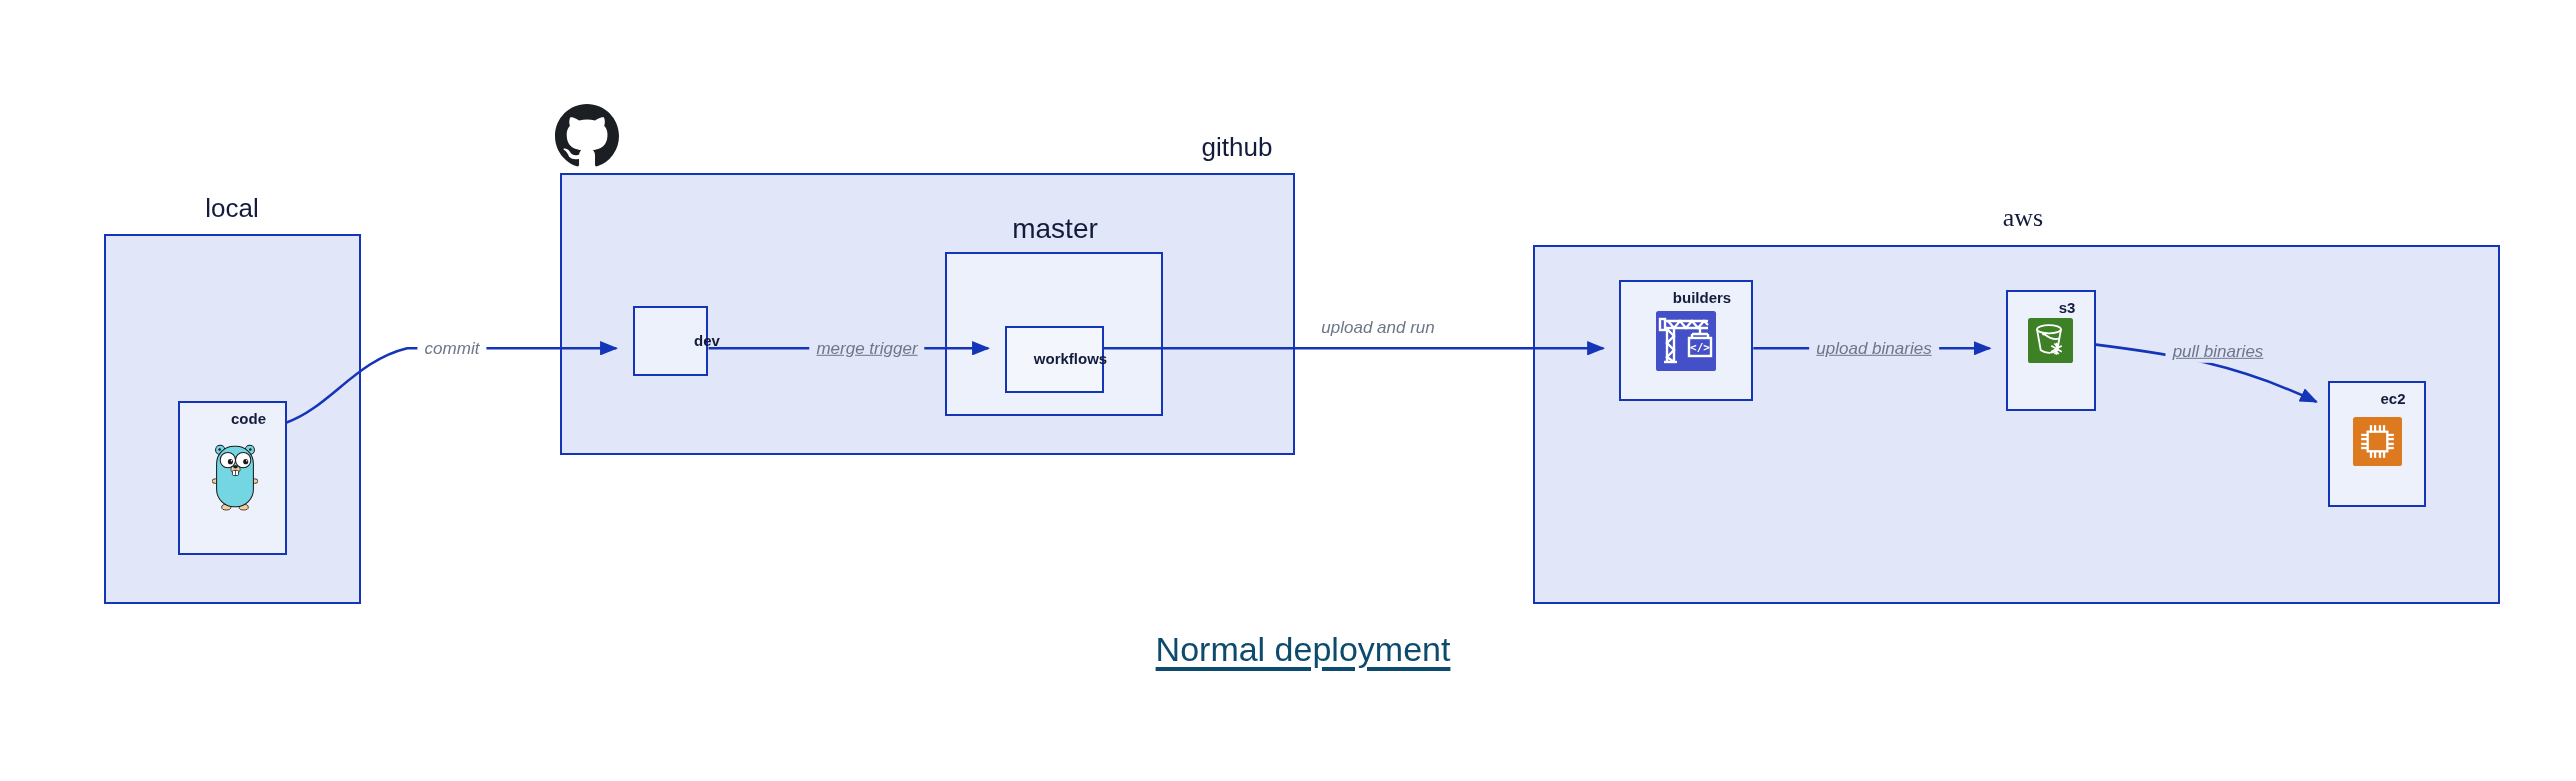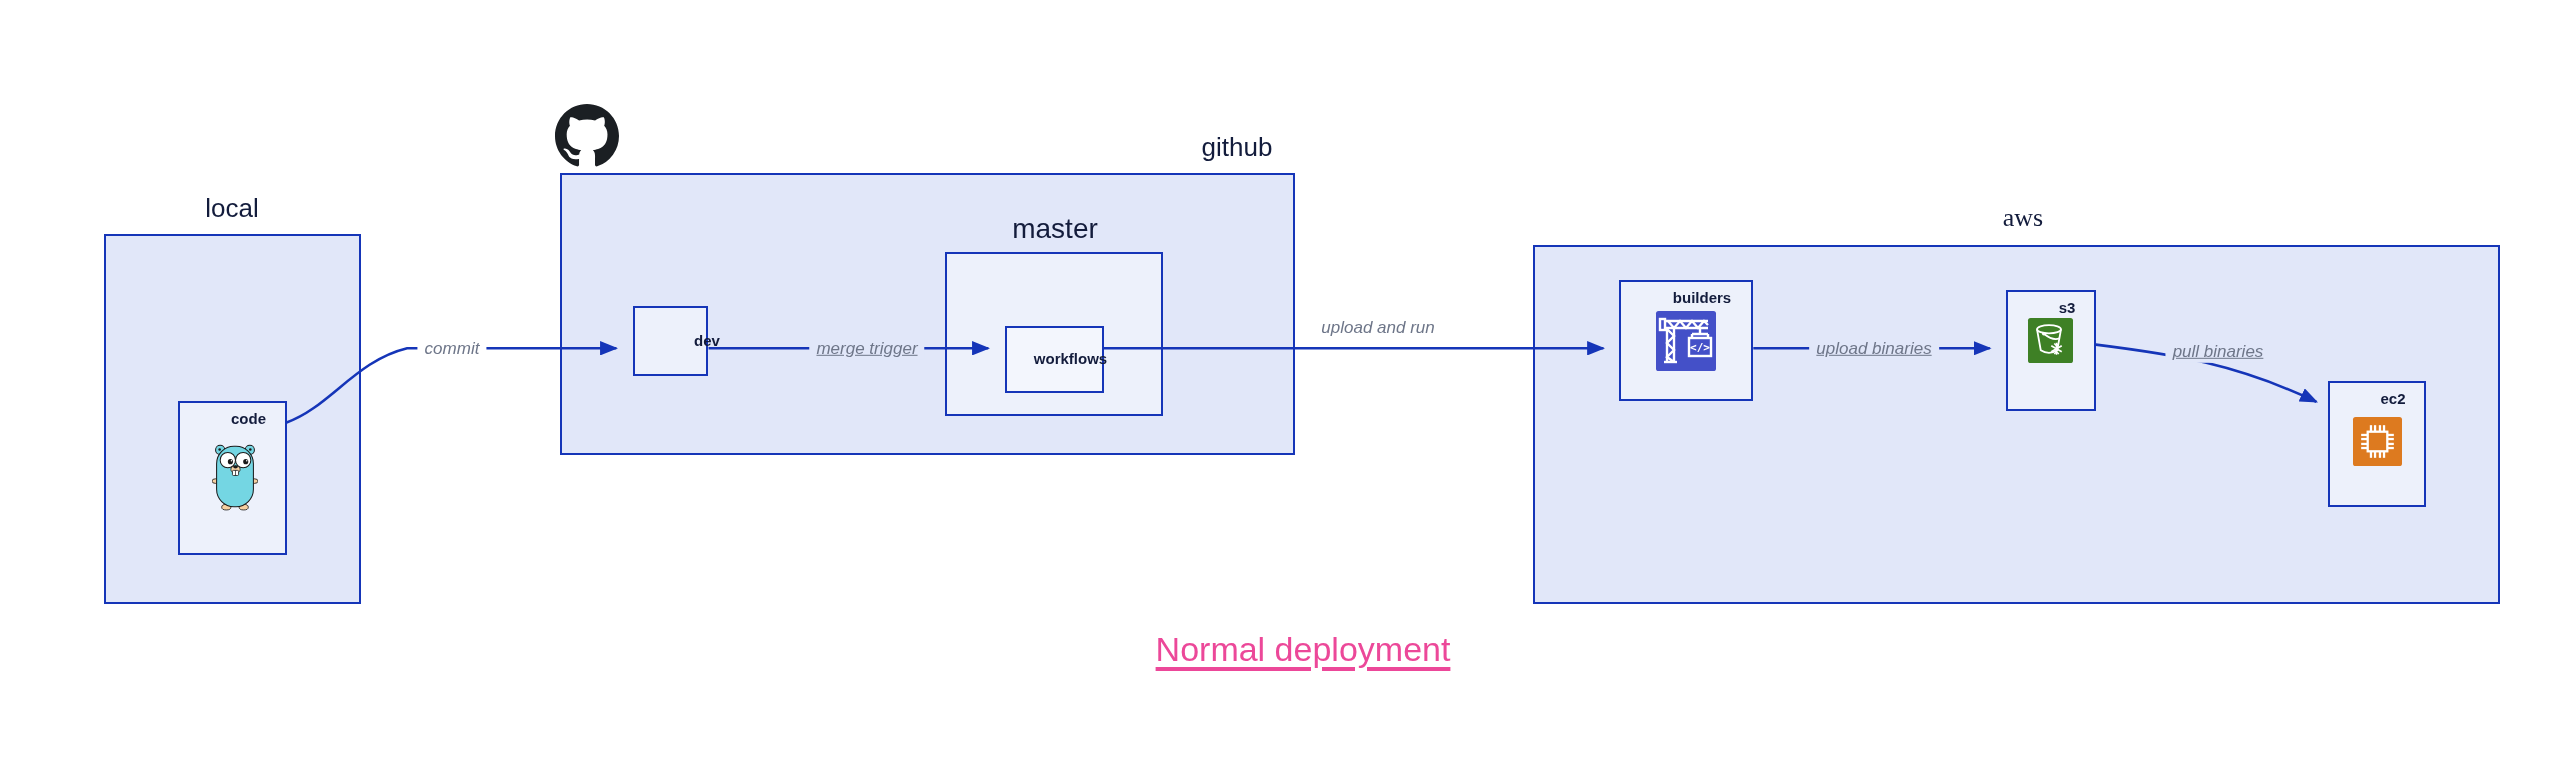--- a/index.html
+++ b/index.html
@@ -47,21 +47,21 @@
     position:absolute;z-index:30;transform:translate(-50%,-50%);
     font-style:italic;font-size:17px;line-height:1.2;
     color:var(--edge-label,#6e7689);white-space:nowrap;padding:1px 7.2px;
   }
   .bg-white{background:#ffffff;}
   .bg-outer{background:var(--outer-fill,#e1e7f9);text-decoration:underline;}
 
   
   #title{
     position:absolute;left:1303px;top:630px;transform:translateX(-50%);
-    z-index:12;font-size:34px;color:#ec4899;white-space:nowrap;
+    z-index:12;font-size:34px;color:#0c4a6e;white-space:nowrap;
     text-decoration:underline;text-decoration-thickness:4.1px;text-underline-offset:6.2px;
   }
 </style>
 </head>
 <body>
 
 <div id="canvas">
 
   <div class="grp" style="left:104px;top:234px;width:257px;height:370px;"></div>
   <div class="grp-label" style="left:232px;top:195px;">local</div>

